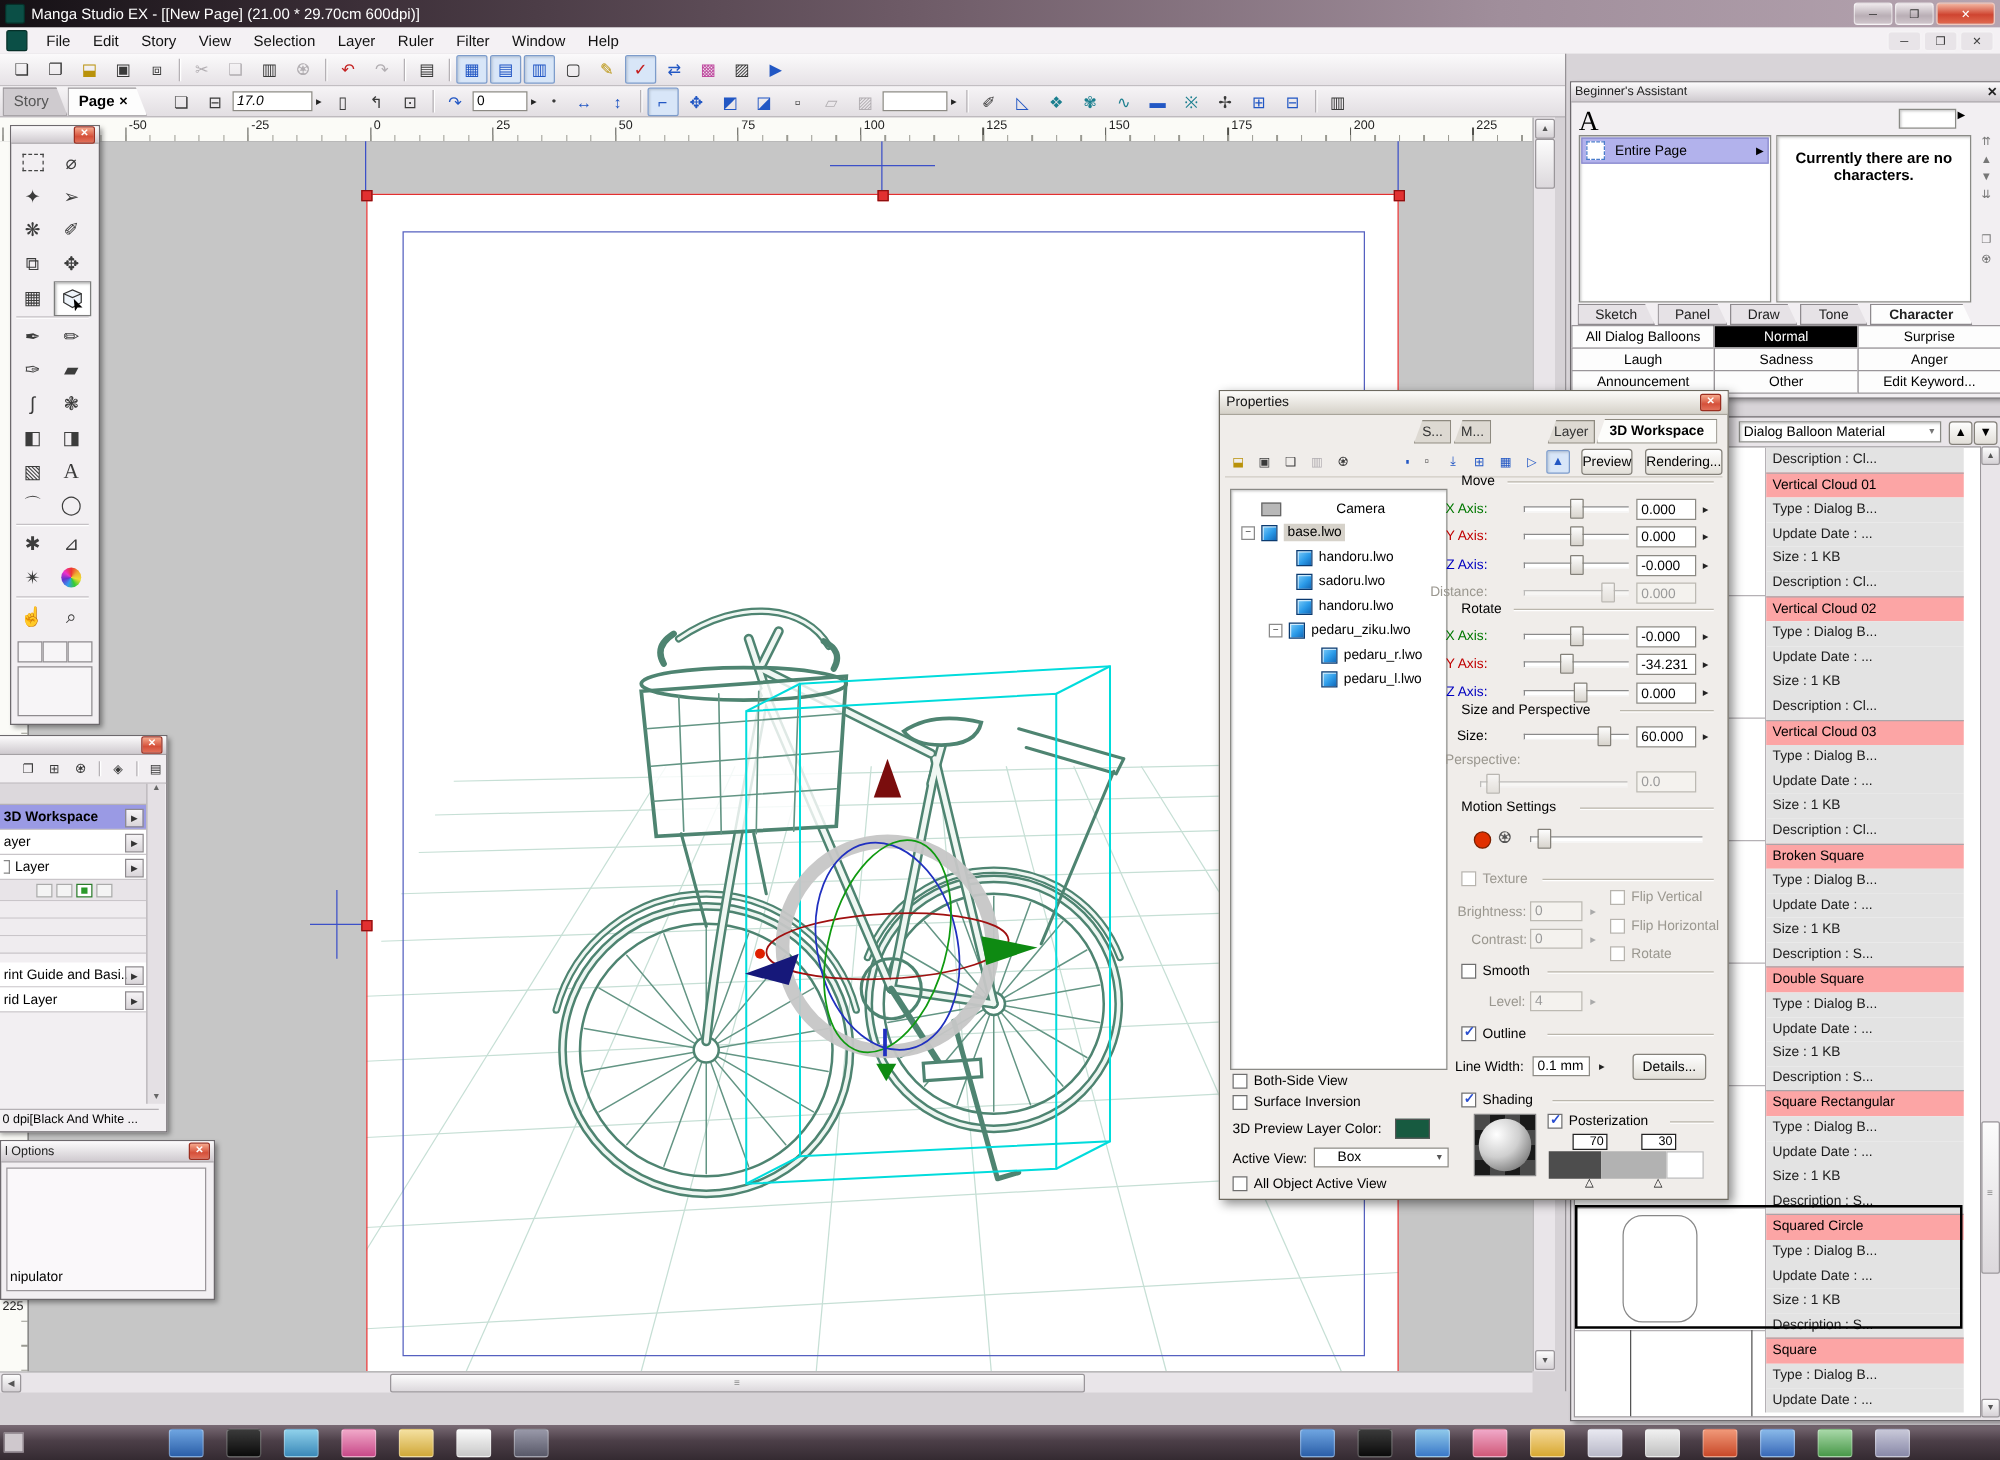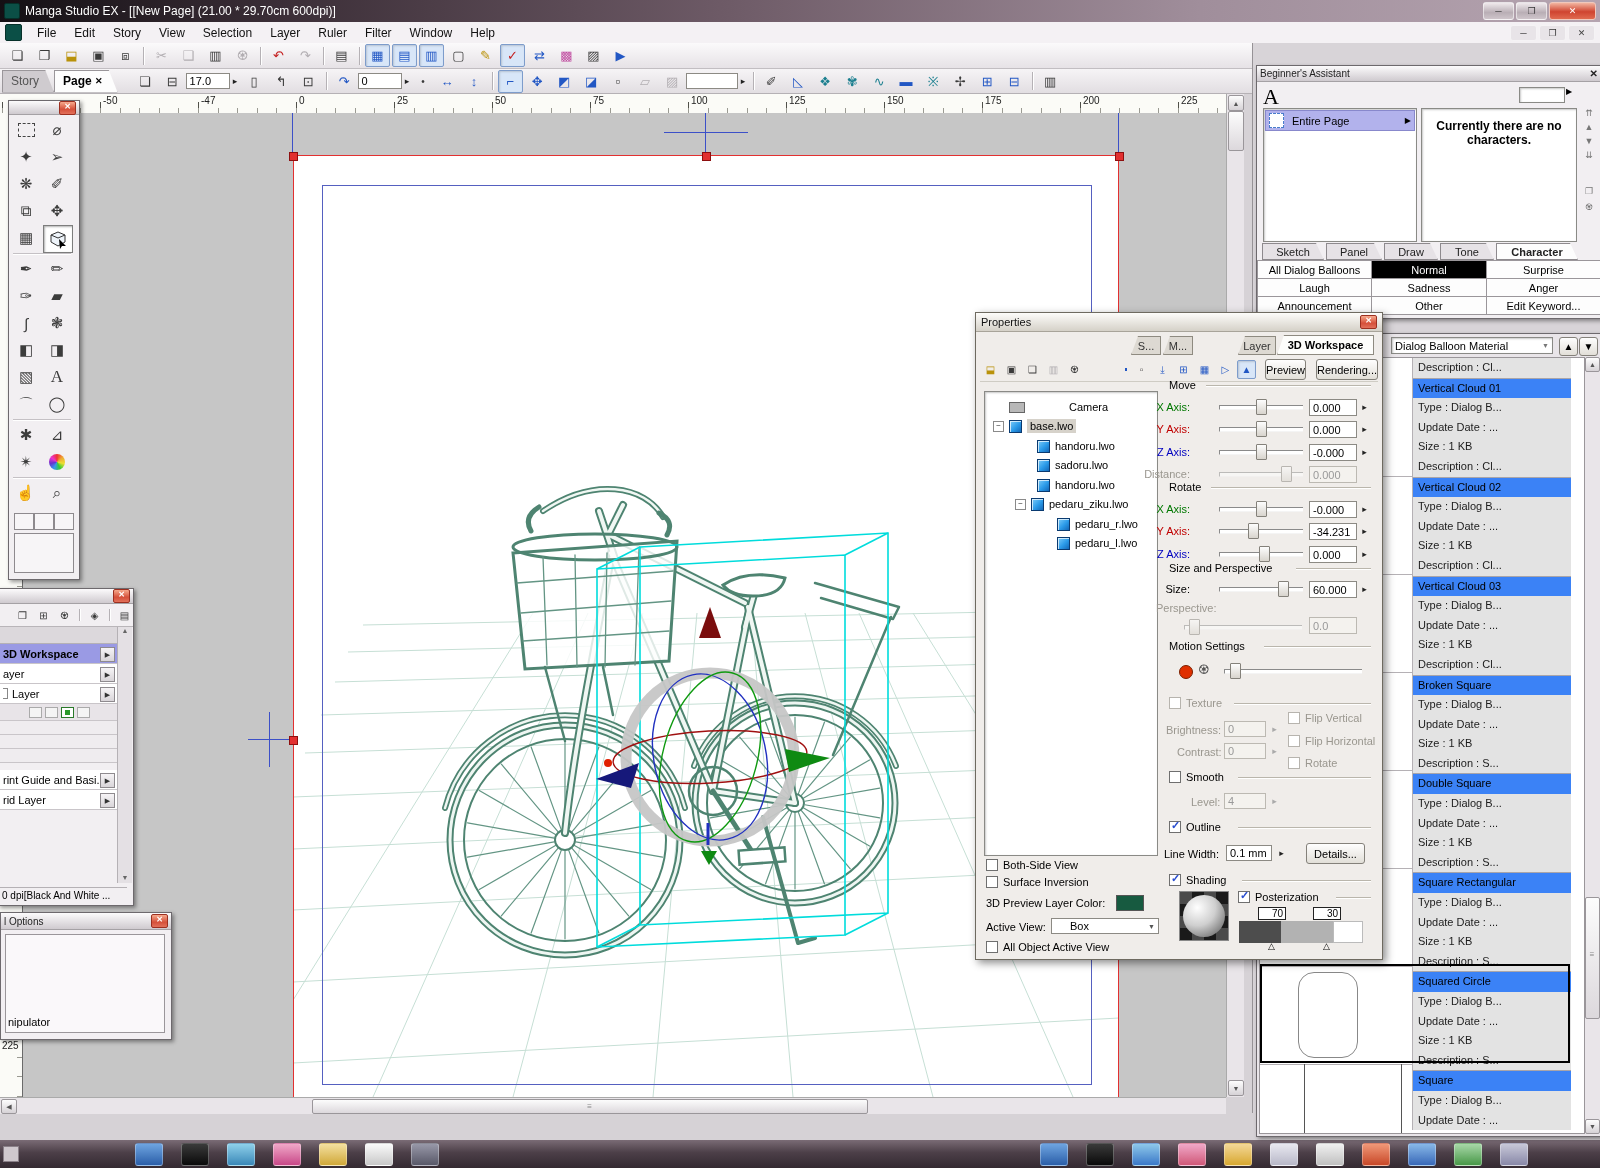--- a/index.html
+++ b/index.html
@@ -92,21 +92,21 @@
   .exp{width:9px;height:9px;border:1px solid #8a8a8a;background:#fff;font-size:8px;line-height:7px;text-align:center;color:#333;flex:none;}
   .trow{position:absolute;display:flex;align-items:center;gap:5px;font-size:11px;height:18px;white-space:nowrap;}
   
   #rightcol{left:1252px;top:43px;width:348px;height:1070px;background:#d8d4d8;border-left:1px solid #969296;}
   .atab{position:absolute;height:17px;display:flex;align-items:center;justify-content:center;font-size:11px;
     clip-path:polygon(0 0,calc(100% - 8px) 0,100% 100%,0 100%);background:#e6e2e6;border:1px solid #8e8a8e;color:#222;box-sizing:border-box;}
   .atab.active{background:#fdfdfd;font-weight:bold;}
   .kwcell{position:absolute;height:19px;background:#fdfdfd;border:1px solid #9a969a;display:flex;align-items:center;justify-content:center;font-size:11px;box-sizing:border-box;}
   .kwcell.hot{background:#000;color:#fff;}
   .mrow{position:relative;height:19.6px;line-height:19.6px;font-size:11px;padding-left:5px;overflow:hidden;white-space:nowrap;}
-  .mname{background:#3b82f6;border-top:1px solid #a9a5a9;}
+  .mname{background:#fca5a5;border-top:1px solid #a9a5a9;}
   .mdet{background:#e3e3e3;color:#1c1c1c;}
   
   #statusbar{left:0;top:1113px;width:1600px;height:27px;background:#f0edf0;border-top:1px solid #fff;}
   .scell{position:absolute;top:3px;height:20px;border:1px solid #b2aeb2;border-bottom-color:#fff;border-right-color:#fff;
     display:flex;align-items:center;font-size:12px;padding:0 8px;box-sizing:border-box;}
   #taskbar{left:0;top:1140px;width:1600px;height:28px;background:linear-gradient(#7a6b75,#4c3f48 45%,#342a31);}
   .tkicon{position:absolute;top:3px;width:26px;height:21px;border-radius:3px;border:1px solid rgba(255,255,255,.3);}
 </style>
 </head>
 <body>
@@ -170,21 +170,21 @@
     <span class="tbtn">▨</span>
     <span class="tbtn c-blue">▶</span>
   </div>
 
   <div class="abs" id="toolbar2">
     <span class="doc-tab" style="margin-left:2px;">Story</span>
     <span class="doc-tab active"><span>Page</span>&nbsp;<span style="font-size:9px;">✕</span></span>
     <span style="width:14px;"></span>
     <span class="tbtn">❏</span>
     <span class="tbtn">⊟</span>
-    <span class="inp" style="width:44px;">17.0</span>
+    <span class="inp" style="width:64px;font-style:italic;">17.0</span>
     <span class="spin">▸</span>
     <span class="tbtn">▯</span>
     <span class="tbtn">↰</span>
     <span class="tbtn">⊡</span>
     <span class="sep"></span>
     <span class="tbtn c-blue">↷</span>
     <span class="inp" style="width:44px;">0</span>
     <span class="spin">▸</span>
     <span class="tbtn sm">•</span>
     <span class="tbtn c-blue">↔</span>
@@ -209,21 +209,21 @@
     <span class="tbtn c-teal">※</span>
     <span class="tbtn">✢</span>
     <span class="tbtn c-blue">⊞</span>
     <span class="tbtn c-blue">⊟</span>
     <span class="sep"></span>
     <span class="tbtn">▥</span>
   </div>
 
   <div class="abs" id="hruler">
     <span class="rlabel" style="left:103px;">-50</span>
-    <span class="rlabel" style="left:201px;">-47</span>
+    <span class="rlabel" style="left:201px;">-25</span>
     <span class="rlabel" style="left:299px;">0</span>
     <span class="rlabel" style="left:397px;">25</span>
     <span class="rlabel" style="left:495px;">50</span>
     <span class="rlabel" style="left:593px;">75</span>
     <span class="rlabel" style="left:691px;">100</span>
     <span class="rlabel" style="left:789px;">125</span>
     <span class="rlabel" style="left:887px;">150</span>
     <span class="rlabel" style="left:985px;">175</span>
     <span class="rlabel" style="left:1083px;">200</span>
     <span class="rlabel" style="left:1181px;">225</span>

